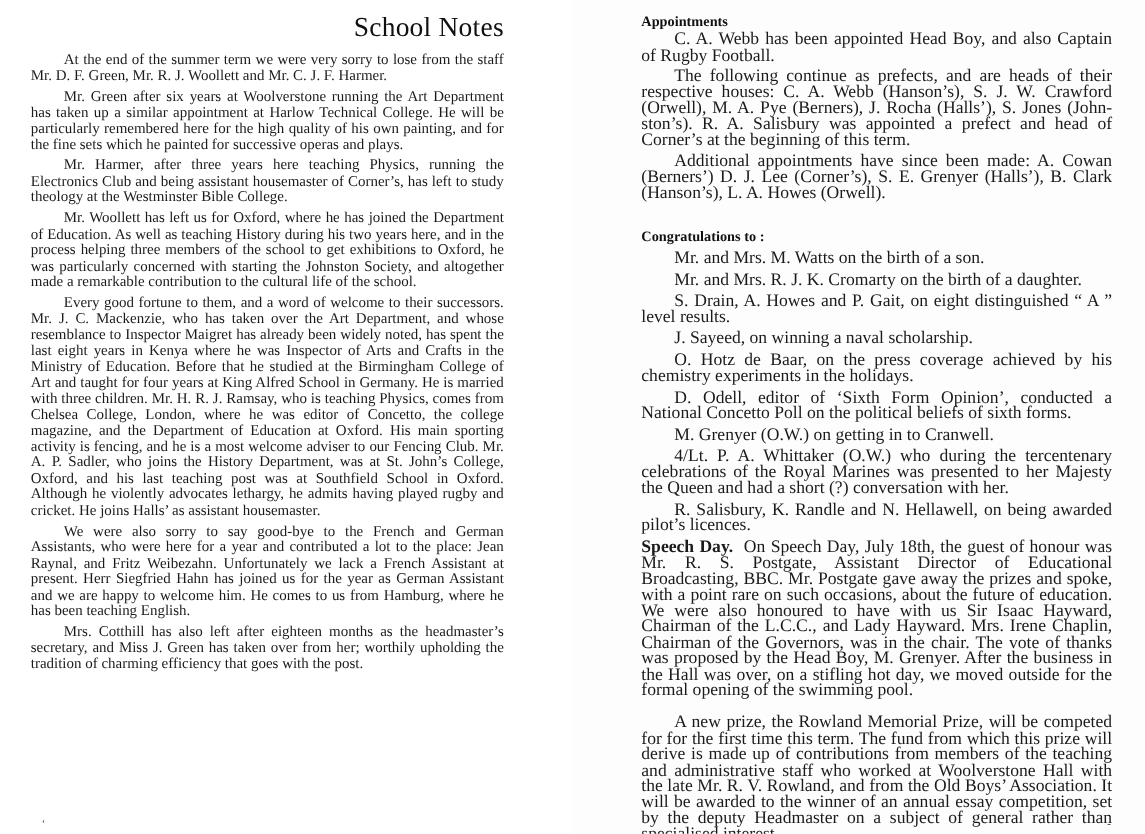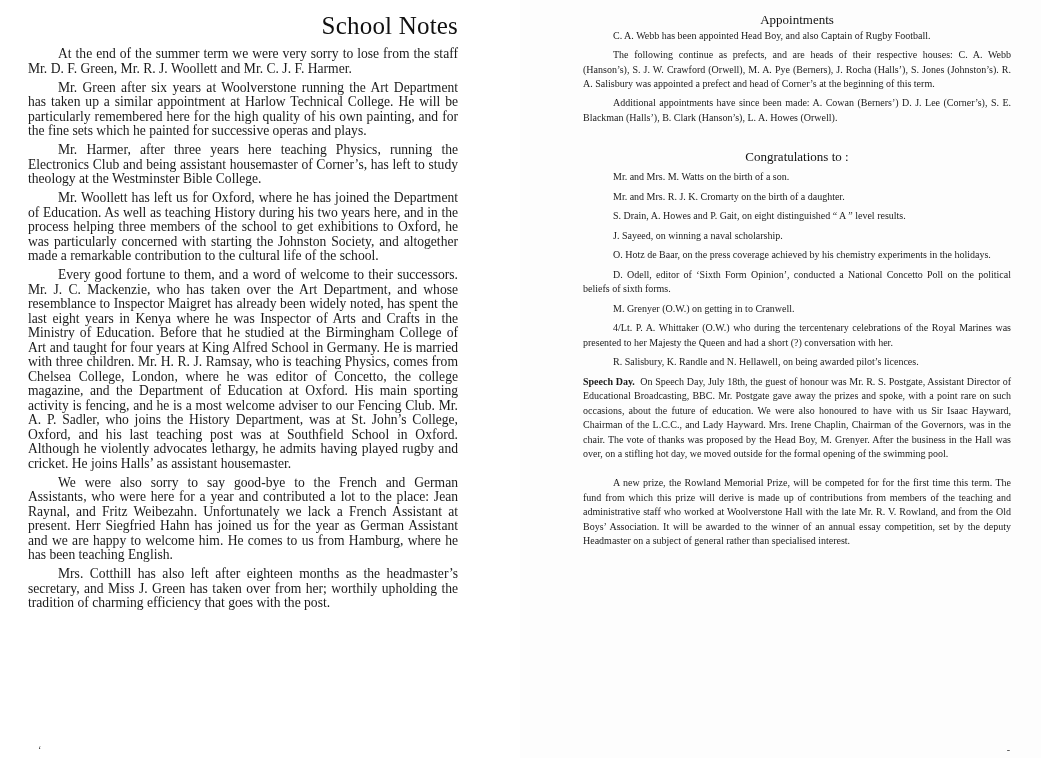--- a/index.html
+++ b/index.html
@@ -15,25 +15,24 @@
     .page-left { left: 0; width: 520px; padding: 8px 62px 0 28px; }
     .page-right { left: 520px; width: 521px; padding: 12px 30px 0 63px; background: #fdfdfd; }
     .title {
       text-align: right; font-weight: normal; font-size: 25px;
       margin: 4px 0 7px 0; letter-spacing: 0.2px; color: #111;
     }
     p {
       margin: 0 0 4.5px 0; font-size: 13.6px; line-height: 14.5px;
       text-align: justify; text-indent: 30px; hyphens: manual;
     }
-    .page-right p { font-size: 10px; line-height: 14.5px; }
+    .page-right p { font-size: 16px; line-height: 14.5px; }
     .heading {
-      font-weight: normal; font-size: 13px; margin: 0 0 1px 0;
+      font-weight: bold; font-size: 13px; margin: 0 0 1px 0;
       color: #111;
-      text-align: center;
     }
     .heading.congrats { margin-top: 24px; margin-bottom: 5px; }
     .congrats-list p { margin-bottom: 5px; font-family: Liberation Serif, serif; }
     .speech-lead { font-weight: bold; }
     .speech { text-indent: 0; }
     .gap { height: 10px; }
     .page-mark {
       position: absolute; bottom: 3px; font-size: 10px; color: #333;
     }
     .page-left .page-mark { left: 38px; }
@@ -51,21 +50,21 @@
   <p>Every good fortune to them, and a word of welcome to their successors. Mr. J. C. Mackenzie, who has taken over the Art Department, and whose resemblance to Inspector Maigret has already been widely noted, has spent the last eight years in Kenya where he was Inspector of Arts and Crafts in the Ministry of Education. Before that he studied at the Birmingham College of Art and taught for four years at King Alfred School in Germany. He is married with three children. Mr. H. R. J. Ramsay, who is teaching Physics, comes from Chelsea College, London, where he was editor of Concetto, the college magazine, and the Department of Education at Oxford. His main sporting activity is fencing, and he is a most welcome adviser to our Fencing Club. Mr. A. P. Sadler, who joins the History Department, was at St. John’s College, Oxford, and his last teaching post was at Southfield School in Oxford. Although he violently advocates lethargy, he admits having played rugby and cricket. He joins Halls’ as assist­ant housemaster.</p>
   <p>We were also sorry to say good-bye to the French and Ger­man Assistants, who were here for a year and contributed a lot to the place: Jean Raynal, and Fritz Weibezahn. Unfortunately we lack a French Assistant at present. Herr Siegfried Hahn has joined us for the year as German Assistant and we are happy to welcome him. He comes to us from Hamburg, where he has been teaching English.</p>
   <p>Mrs. Cotthill has also left after eighteen months as the head­master’s secretary, and Miss J. Green has taken over from her; worthily upholding the tradition of charming efficiency that goes with the post.</p>
   <span class="page-mark">‘</span>
 </div>
 
 <div class="page page-right">
   <div class="heading">Appointments</div>
   <p>C. A. Webb has been appointed Head Boy, and also Captain of Rugby Football.</p>
   <p>The following continue as prefects, and are heads of their respective houses: C. A. Webb (Hanson’s), S. J. W. Crawford (Orwell), M. A. Pye (Berners), J. Rocha (Halls’), S. Jones (John­ston’s). R. A. Salisbury was appointed a prefect and head of Corner’s at the beginning of this term.</p>
-  <p>Additional appointments have since been made: A. Cowan (Berners’) D. J. Lee (Corner’s), S. E. Blackman (Halls’), B. Clark (Hanson’s), L. A. Howes (Orwell).</p>
+  <p>Additional appointments have since been made: A. Cowan (Berners’) D. J. Lee (Corner’s), S. E. Grenyer (Halls’), B. Clark (Hanson’s), L. A. Howes (Orwell).</p>
 
   <div class="heading congrats">Congratulations to :</div>
   <div class="congrats-list">
     <p>Mr. and Mrs. M. Watts on the birth of a son.</p>
     <p>Mr. and Mrs. R. J. K. Cromarty on the birth of a daughter.</p>
     <p>S. Drain, A. Howes and P. Gait, on eight distinguished “ A ” level results.</p>
     <p>J. Sayeed, on winning a naval scholarship.</p>
     <p>O. Hotz de Baar, on the press coverage achieved by his chemistry experiments in the holidays.</p>
     <p>D. Odell, editor of ‘Sixth Form Opinion’, conducted a National Concetto Poll on the political beliefs of sixth forms.</p>
     <p>M. Grenyer (O.W.) on getting in to Cranwell.</p>

